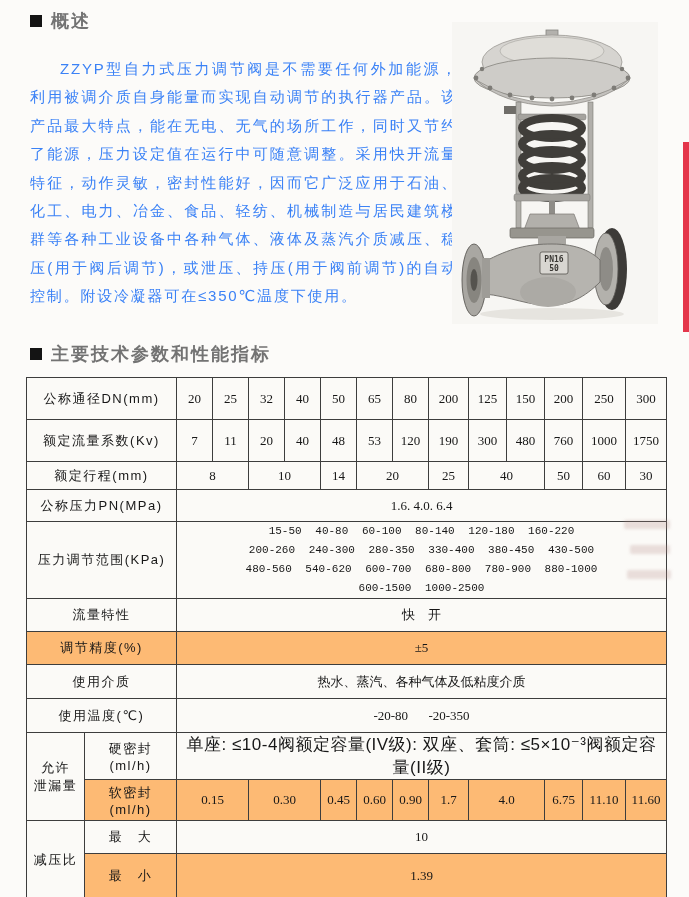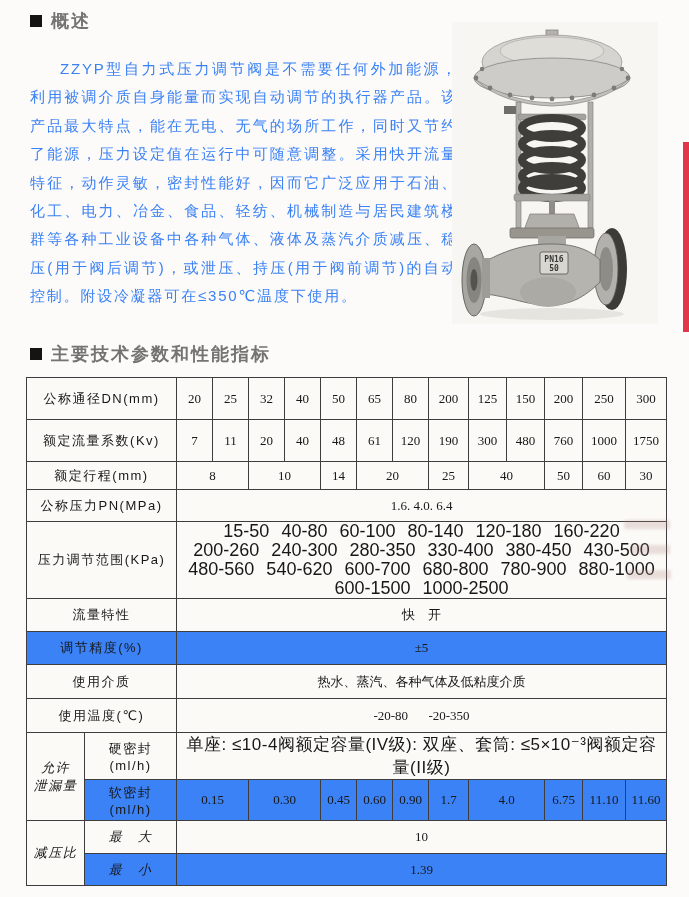--- a/index.html
+++ b/index.html
@@ -35,29 +35,29 @@
     position:absolute; left:26px; top:377px; width:640px;
     border-collapse:collapse; table-layout:fixed;
     border:1px solid #a16207; background:#fbfaf7;
     font-size:13px;
   }
   table.spec td {
     border:1px solid #3d3d3d; padding:0 4px; text-align:center;
     overflow:hidden; color:#171717;
   }
   td.lbl { text-align:left; padding-left:10px; letter-spacing:1.5px; }
-  td.lblc { text-align:center; letter-spacing:1.5px;font-style:italic; }
+  td.lblc { text-align:center; letter-spacing:1.5px; }
   td.num { font-family:Liberation Serif, serif; }
   td.range-cell {
     text-align:left; padding-left:14px; line-height:19px;
-    font-family:Liberation Sans, sans-serif;
-    word-spacing:7px; font-size:18px;
+    font-family:Liberation Mono, monospace;
+    word-spacing:7px; font-size:11px;
   }
   td.seal-note { font-size:17px; letter-spacing:.5px; }
-  .tint { background:#3b82f6; }
+  .tint { background:#fdba74; }
   .temp-gap { display:inline-block; }
   .temp-gap + .temp-gap { margin-left:17px; }
 </style>
 </head>
 <body>
 
 <div class="page">
 
   <div class="sec-heading" id="overview-heading">
     <span class="bullet"></span>
@@ -169,21 +169,21 @@
       <td class="num">250</td>
       <td class="num">300</td>
     </tr>
     <tr style="height:42px">
       <td class="lbl" colspan="2">额定流量系数(Kv)</td>
       <td class="num">7</td>
       <td class="num">11</td>
       <td class="num">20</td>
       <td class="num">40</td>
       <td class="num">48</td>
-      <td class="num">61</td>
+      <td class="num">53</td>
       <td class="num">120</td>
       <td class="num">190</td>
       <td class="num">300</td>
       <td class="num">480</td>
       <td class="num">760</td>
       <td class="num">1000</td>
       <td class="num">1750</td>
     </tr>
     <tr style="height:28px">
       <td class="lbl" colspan="2">额定行程(mm)</td>
@@ -248,21 +248,21 @@
       <td class="num" colspan="2">4.0</td>
       <td class="num">6.75</td>
       <td class="num">11.10</td>
       <td class="num">11.60</td>
     </tr>
     <tr style="height:33px">
       <td class="lblc" rowspan="2">减压比</td>
       <td class="lblc">最　大</td>
       <td class="num" colspan="13">10</td>
     </tr>
-    <tr style="height:32px" class="tint">
+    <tr style="height:45px" class="tint">
       <td class="lblc">最　小</td>
       <td class="num" colspan="13">1.39</td>
     </tr>
   </tbody>
     </table>
 
   <div class="red-strip"></div>
   <div class="smudge" id="smudge-1"></div>
   <div class="smudge" id="smudge-2"></div>
   <div class="smudge" id="smudge-3"></div>

